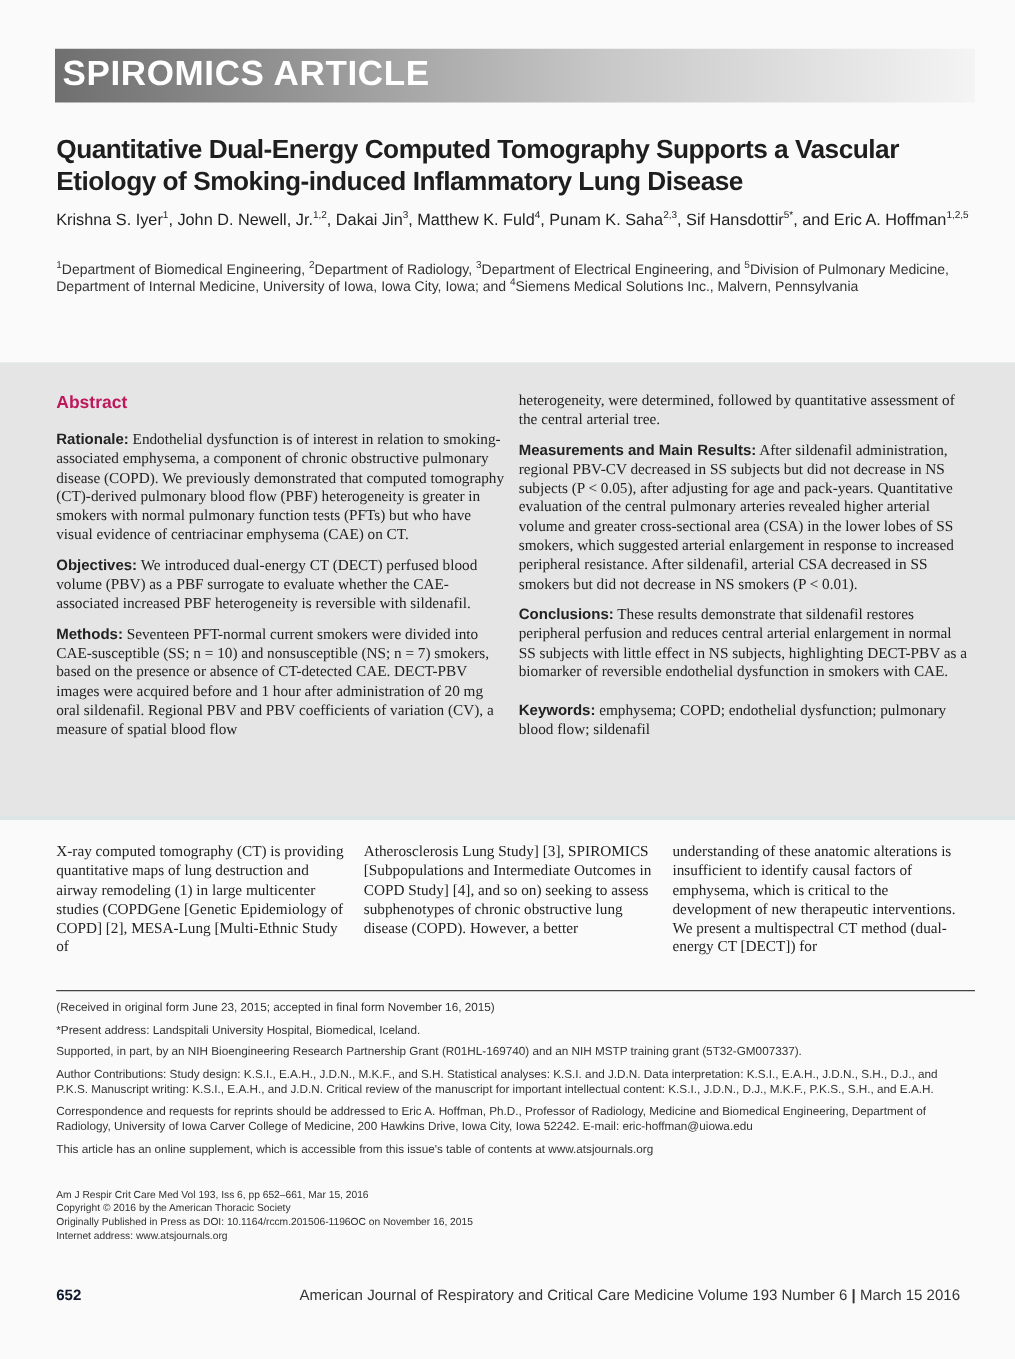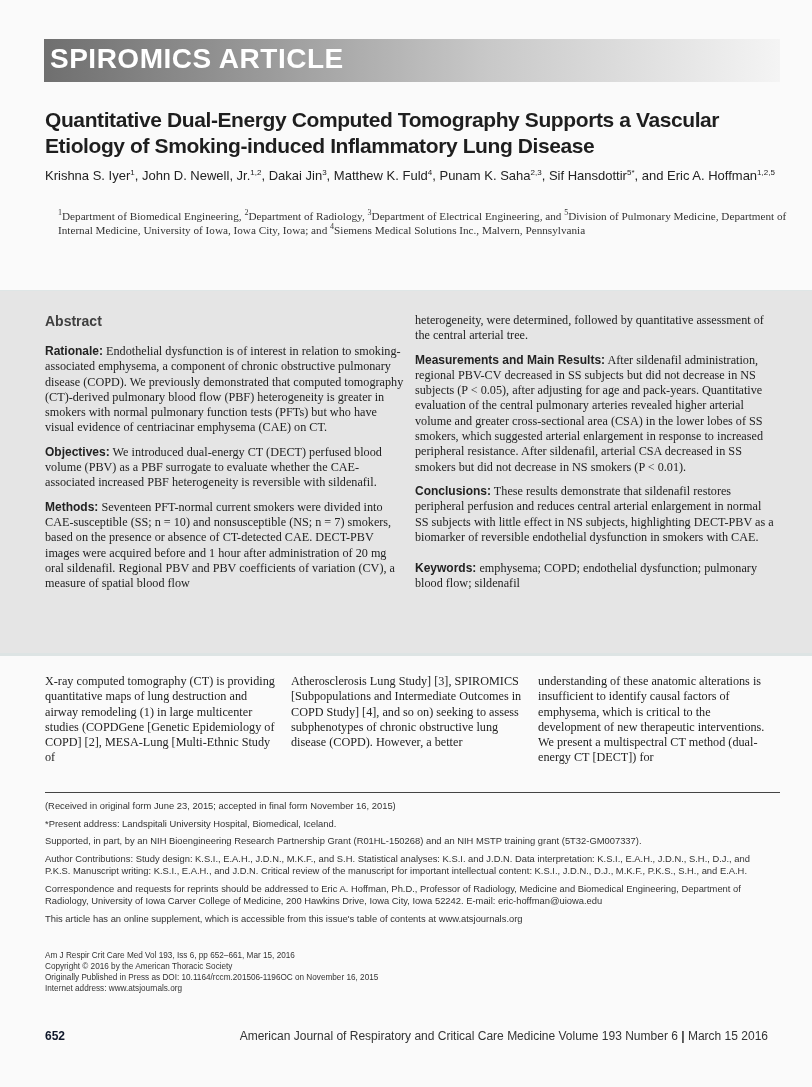--- a/index.html
+++ b/index.html
@@ -22,33 +22,33 @@
   .title {
     position: absolute; left: 45px; top: 107px; width: 740px;
     font-family: "Liberation Sans", sans-serif; font-weight: bold;
     font-size: 21px; line-height: 26px; color: #1e1e1e; letter-spacing: -0.4px;
   }
   .authors {
     position: absolute; left: 45px; top: 167px; width: 740px;
     font-family: "Liberation Sans", sans-serif; font-size: 13px; line-height: 18px; color: #222;
   }
   .affil {
-    position: absolute; left: 58px; top: 210px; width: 740px;
-    font-family: Liberation Serif, serif; font-size: 11.2px; line-height: 13.5px; color: #333;
+    position: absolute; left: 45px; top: 210px; width: 740px;
+    font-family: Liberation Sans, sans-serif; font-size: 11.2px; line-height: 13.5px; color: #333;
   }
   sup { font-size: 8px; line-height: 0; vertical-align: super; }
 
   .abstract-box {
     position: absolute; left: 0; top: 290px; width: 812px; height: 362px;
     background: #e5e5e5;
     border-top: 1px solid #dfe6e6; border-bottom: 3px solid #dde4e4;
   }
   .abstract-head {
     position: absolute; left: 45px; top: 313px;
-    font-family: "Liberation Sans", sans-serif; font-weight: bold; font-size: 14px; color: #404040;
+    font-family: "Liberation Sans", sans-serif; font-weight: bold; font-size: 14px; color: #be185d;
   }
   .abs-col {
     position: absolute; width: 360px;
     font-family: "Liberation Serif", serif; font-size: 12.2px; line-height: 15.3px; color: #222;
   }
   .abs-col p { margin: 0 0 9px 0; }
   .abs-label { font-family: "Liberation Sans", sans-serif; font-weight: bold; font-size: 12px; }
 
   .body-cols {
     position: absolute; top: 674px; left: 45px; width: 740px;
@@ -113,21 +113,21 @@
   <div class="body-col" style="left:0;">X-ray computed tomography (CT) is providing quantitative maps of lung destruction and airway remodeling (1) in large multicenter studies (COPDGene [Genetic Epidemiology of COPD] [2], MESA-Lung [Multi-Ethnic Study of</div>
   <div class="body-col" style="left:246px;">Atherosclerosis Lung Study] [3], SPIROMICS [Subpopulations and Intermediate Outcomes in COPD Study] [4], and so on) seeking to assess subphenotypes of chronic obstructive lung disease (COPD). However, a better</div>
   <div class="body-col" style="left:493px;">understanding of these anatomic alterations is insufficient to identify causal factors of emphysema, which is critical to the development of new therapeutic interventions. We present a multispectral CT method (dual-energy CT [DECT]) for</div>
 </div>
 
 <div class="rule"></div>
 
 <div class="notes">
   <p>(Received in original form June 23, 2015; accepted in final form November 16, 2015)</p>
   <p>*Present address: Landspitali University Hospital, Biomedical, Iceland.</p>
-  <p>Supported, in part, by an NIH Bioengineering Research Partnership Grant (R01HL-150268) and an NIH MSTP training grant (5T32-GM007337).</p>
+  <p>Supported, in part, by an NIH Bioengineering Research Partnership Grant (R01HL-169740) and an NIH MSTP training grant (5T32-GM007337).</p>
   <p>Author Contributions: Study design: K.S.I., E.A.H., J.D.N., M.K.F., and S.H. Statistical analyses: K.S.I. and J.D.N. Data interpretation: K.S.I., E.A.H., J.D.N., S.H., D.J., and P.K.S. Manuscript writing: K.S.I., E.A.H., and J.D.N. Critical review of the manuscript for important intellectual content: K.S.I., J.D.N., D.J., M.K.F., P.K.S., S.H., and E.A.H.</p>
   <p>Correspondence and requests for reprints should be addressed to Eric A. Hoffman, Ph.D., Professor of Radiology, Medicine and Biomedical Engineering, Department of Radiology, University of Iowa Carver College of Medicine, 200 Hawkins Drive, Iowa City, Iowa 52242. E-mail: eric-hoffman@uiowa.edu</p>
   <p>This article has an online supplement, which is accessible from this issue's table of contents at www.atsjournals.org</p>
 </div>
 
 <div class="citation">
   <div>Am J Respir Crit Care Med Vol 193, Iss 6, pp 652–661, Mar 15, 2016</div>
   <div>Copyright © 2016 by the American Thoracic Society</div>
   <div>Originally Published in Press as DOI: 10.1164/rccm.201506-1196OC on November 16, 2015</div>
   <div>Internet address: www.atsjournals.org</div>

